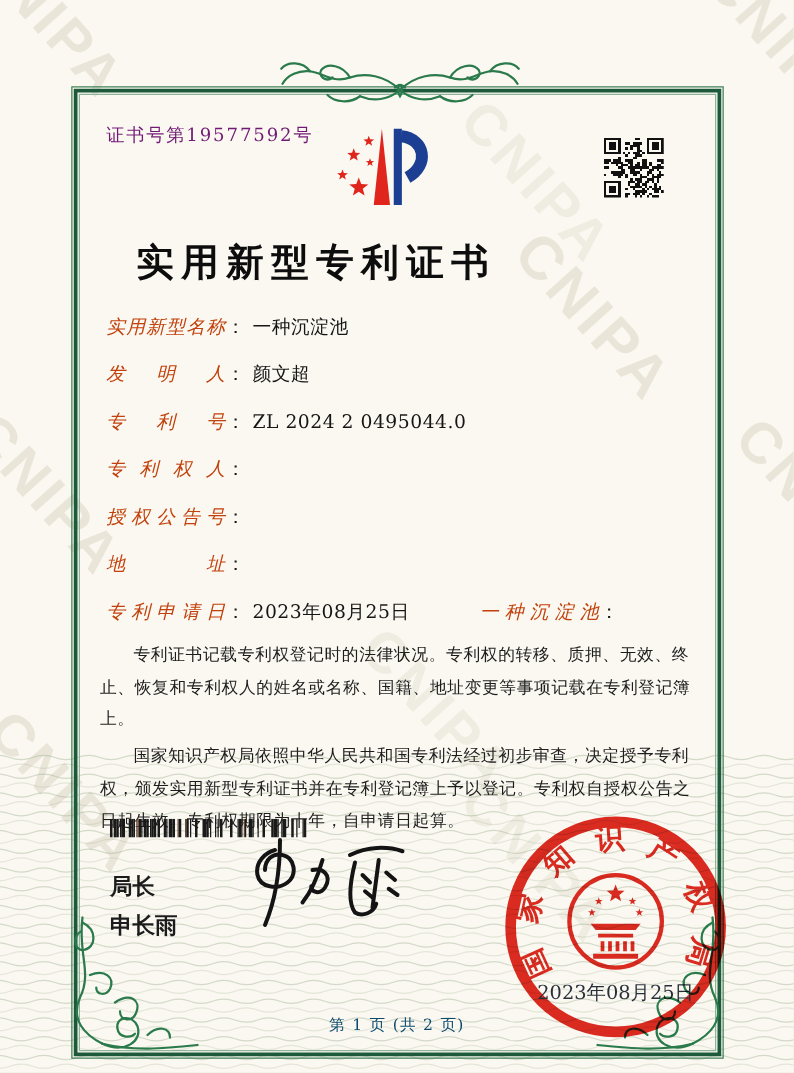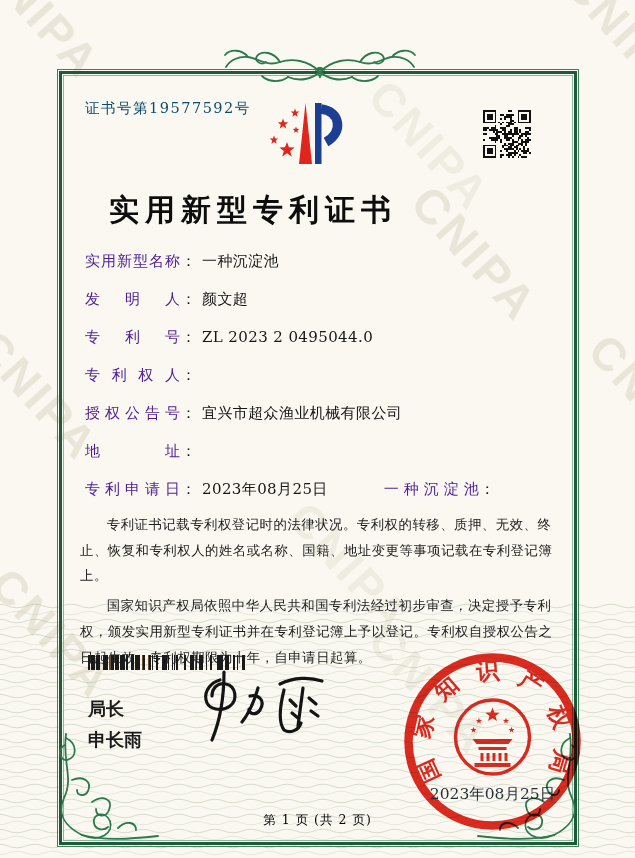--- a/index.html
+++ b/index.html
@@ -35,32 +35,32 @@
   .frame-inner{position:absolute;inset:1px;border:3px solid var(--green);}
   .frame-inner2{position:absolute;inset:1px;border:1px solid var(--green-pale);}
 
   .ornament-top{position:absolute;left:220px;top:46px;width:200px;height:48px;}
   .flourish{position:absolute;width:112px;height:112px;}
   .flourish.bl{left:52px;top:732px;}
   .flourish.br{left:472px;top:732px;transform:scaleX(-1);}
   .orn path{stroke:#2b7a4b;stroke-width:1.8;fill:none;stroke-linecap:round;}
 
   
-  .cert-no{position:absolute;left:85px;top:99px;font-size:14.5px;letter-spacing:1.5px;color:#0c4a6e;}
+  .cert-no{position:absolute;left:85px;top:99px;font-size:14.5px;letter-spacing:1.5px;color:#701a75;}
   .logo{position:absolute;left:262px;top:98px;width:84px;height:70px;}
   .qr{position:absolute;left:483px;top:110px;width:48px;height:48px;}
 
   .title{position:absolute;left:0;top:190px;width:506px;text-align:center;
          font-size:30px;font-weight:bold;letter-spacing:6px;color:#0d0d0d;}
 
   
   .fields{position:absolute;left:85px;top:252px;width:470px;}
   .field-row{display:flex;align-items:baseline;height:38px;font-size:15px;color:var(--ink);}
   .flabel{display:inline-block;width:95px;text-align:justify;text-align-last:justify;
-          text-justify:inter-character;color:#4c1d95;}
+          text-justify:inter-character;color:#c2410c;font-style:italic;}
   .fcolon{margin:0 6px 0 1px;}
   .fvalue{letter-spacing:0.4px;text-align:right;}
   .grant-pair{margin-left:56px;display:inline-flex;align-items:baseline;}
 
   
   .paras{position:absolute;left:80px;top:512px;width:484px;font-size:13.4px;
          line-height:1.92;color:#1d1d1d;}
   .paras p{margin:0 0 4px 0;text-indent:2em;letter-spacing:0.5px;}
 
   .barcode{position:absolute;left:88px;top:655px;width:163px;height:15px;}
@@ -75,21 +75,21 @@
   .seal{position:absolute;left:400px;top:649px;width:185px;height:185px;
         mix-blend-mode:multiply;opacity:0.95;}
   .seal .ring{fill:none;stroke:var(--seal-red);stroke-width:8.5;}
   .seal .emblem{fill:var(--seal-red);}
   .seal .emblem-ring{fill:none;stroke:var(--seal-red);stroke-width:3.4;}
   .seal .arc-text{fill:var(--seal-red);font-weight:bold;font-size:23px;
                   font-family:"DejaVu Serif","Liberation Serif",serif;}
   .seal .seal-date{fill:#1c2433;font-size:15.5px;font-family:"DejaVu Serif","Liberation Serif",serif;}
 
   .footer{position:absolute;left:0;top:812px;width:635px;text-align:center;
-          font-size:12.5px;color:#000000;letter-spacing:1px;}
+          font-size:12.5px;color:#0c4a6e;letter-spacing:1px;}
 </style>
 </head>
 <body>
 
 <div id="page">
 
   <span class="wm w1">CNIPA</span>
   <span class="wm w2">CNIPA</span>
   <span class="wm w3 faint">CNIPA</span>
   <span class="wm w4">CNIPA</span>
@@ -418,30 +418,29 @@
         <span class="fvalue">一种沉淀池</span>
     </div>
     <div class="field-row">
       <span class="flabel">发明人</span>
         <span class="fcolon">：</span>
         <span class="fvalue">颜文超</span>
     </div>
     <div class="field-row">
       <span class="flabel">专利号</span>
         <span class="fcolon">：</span>
-        <span class="fvalue">ZL 2023 2 0495044.0</span>
+        <span class="fvalue">ZL 2024 2 0495044.0</span>
     </div>
     <div class="field-row">
       <span class="flabel">专利权人</span>
         <span class="fcolon">：</span>
     </div>
     <div class="field-row">
       <span class="flabel">授权公告号</span>
         <span class="fcolon">：</span>
-        <span class="fvalue">宜兴市超众渔业机械有限公司</span>
     </div>
     <div class="field-row">
       <span class="flabel">地址</span>
         <span class="fcolon">：</span>
     </div>
     <div class="field-row">
       <span class="flabel">专利申请日</span>
         <span class="fcolon">：</span>
         <span class="fvalue">2023年08月25日</span>
       <span class="grant-pair">

